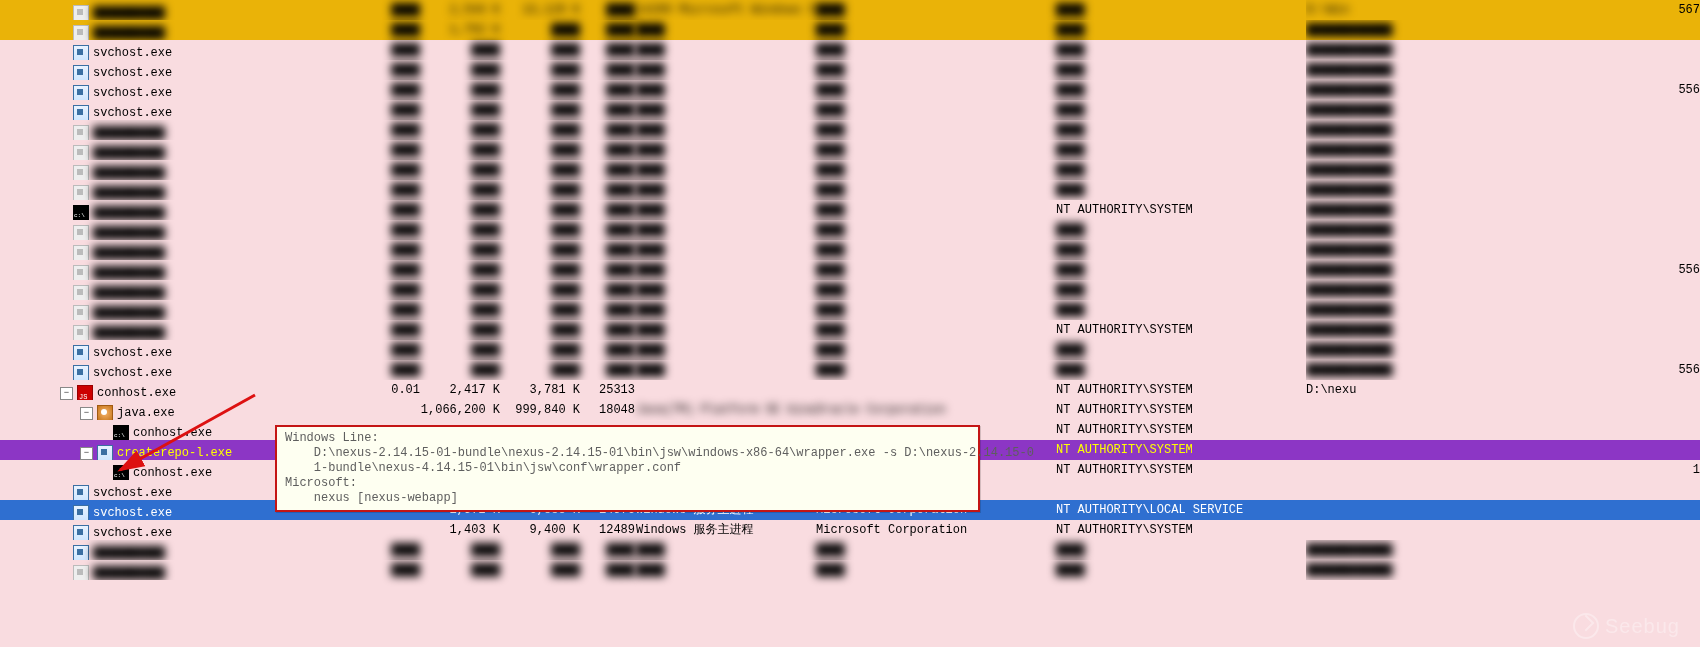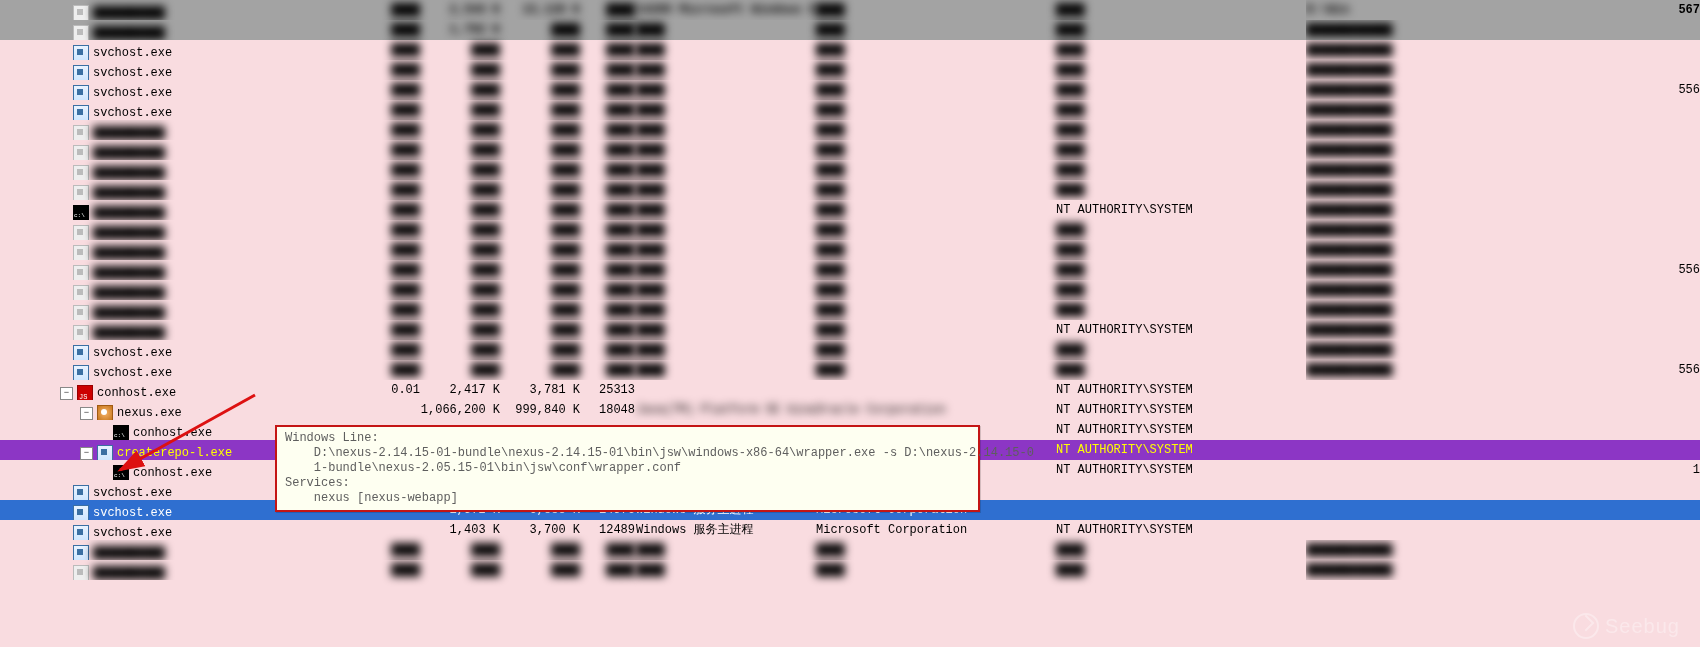--- a/index.html
+++ b/index.html
@@ -32,21 +32,21 @@
   .row {
     position: absolute;
     left: 0;
     width: 100%;
     height: 20px;
     line-height: 20px;
     white-space: nowrap;
     color: #000;
   }
   .row.pink     { background: #f9dce0; }
-  .row.white    { background: #a3a3a3; font-weight: bold; }
+  .row.white    { background: #eab308; }
   .row.purple   { background: #8c36c5; color: #ffff00; }
   .row.blue     { background: #2f6fd0; color: #ffffff; }
 
   .row .cell {
     height: 20px;
     overflow: hidden;
     text-overflow: clip;
   }
   .row .col-desc, .row .col-comp {
     filter: blur(4px);
@@ -536,27 +536,31 @@
             <span class="icon js"></span>
             <span>conhost.exe</span>
           </span></div>
         <div class="cell col-cpu">0.01</div>
         <div class="cell col-priv">2,417 K</div>
         <div class="cell col-work">3,781 K</div>
         <div class="cell col-pid">25313</div>
         <div class="cell col-desc"></div>
         <div class="cell col-comp"></div>
         <div class="cell col-user">NT AUTHORITY\SYSTEM</div>
+        <div class="cell col-path" style="display: flex; justify-content: space-between;">
+          <span>D:\nexu</span>
+          <span></span>
+        </div>
       </div>
       <div class="row pink" style="top: 400px;">
         <div class="cell col-tree"><span class="name-wrap">
             <span class="indent" style="width: 80px;"></span>
             <span class="expander">−</span>
             <span class="icon java"></span>
-            <span>nexus.exe</span>
+            <span>java.exe</span>
           </span></div>
         <div class="cell col-cpu"></div>
         <div class="cell col-priv">1,066,200 K</div>
         <div class="cell col-work">999,840 K</div>
         <div class="cell col-pid">18048</div>
         <div class="cell col-desc">Java(TM) Platform SE binary</div>
         <div class="cell col-comp">Oracle Corporation</div>
         <div class="cell col-user">NT AUTHORITY\SYSTEM</div>
         <div class="cell col-path" style="display: flex; justify-content: space-between;">
           <span></span>
@@ -645,35 +649,36 @@
             <span class="noexp"></span>
             <span class="icon "></span>
             <span>svchost.exe</span>
           </span></div>
         <div class="cell col-cpu"></div>
         <div class="cell col-priv">1,572 K</div>
         <div class="cell col-work">6,888 K</div>
         <div class="cell col-pid">14576</div>
         <div class="cell col-desc">Windows 服务主进程</div>
         <div class="cell col-comp">Microsoft Corporation</div>
+        <div class="cell col-user">NT AUTHORITY\LOCAL SERVICE</div>
         <div class="cell col-path" style="display: flex; justify-content: space-between;">
           <span></span>
           <span></span>
         </div>
       </div>
       <div class="row pink noblur" style="top: 520px;">
         <div class="cell col-tree"><span class="name-wrap">
             <span class="indent" style="width: 60px;"></span>
             <span class="noexp"></span>
             <span class="icon "></span>
             <span>svchost.exe</span>
           </span></div>
         <div class="cell col-cpu"></div>
         <div class="cell col-priv">1,403 K</div>
-        <div class="cell col-work">3,700 K</div>
+        <div class="cell col-work">9,400 K</div>
         <div class="cell col-pid">12489</div>
         <div class="cell col-desc">Windows 服务主进程</div>
         <div class="cell col-comp">Microsoft Corporation</div>
         <div class="cell col-user">NT AUTHORITY\SYSTEM</div>
         <div class="cell col-path" style="display: flex; justify-content: space-between;">
           <span></span>
           <span></span>
         </div>
       </div>
       <div class="row pink" style="top: 540px;">
@@ -720,21 +725,21 @@
     <defs>
       <marker id="ah" markerWidth="10" markerHeight="10" refX="8" refY="3" orient="auto">
         <path d="M0,0 L0,6 L9,3 z" fill="#d11"></path>
       </marker>
     </defs>
     <line x1="155" y1="5" x2="20" y2="80" stroke="#d11" stroke-width="3" marker-end="url(#ah)"></line>
   </svg>
 
   <div class="tooltip"><span>Windows Line:</span>
 <span>    D:\nexus-2.14.15-01-bundle\nexus-2.14.15-01\bin\jsw\windows-x86-64\wrapper.exe -s D:\nexus-2.14.15-0</span>
-<span>    1-bundle\nexus-2.05.15-01\bin\jsw\conf\wrapper.conf</span>
-<span>Services:</span>
+<span>    1-bundle\nexus-4.14.15-01\bin\jsw\conf\wrapper.conf</span>
+<span>Microsoft:</span>
 <span>    nexus [nexus-webapp]</span></div>
 
   <div class="watermark">
     <span class="wm-icon"></span>
     <span>Seebug</span>
   </div>
 </div>
 
 </body></html>

